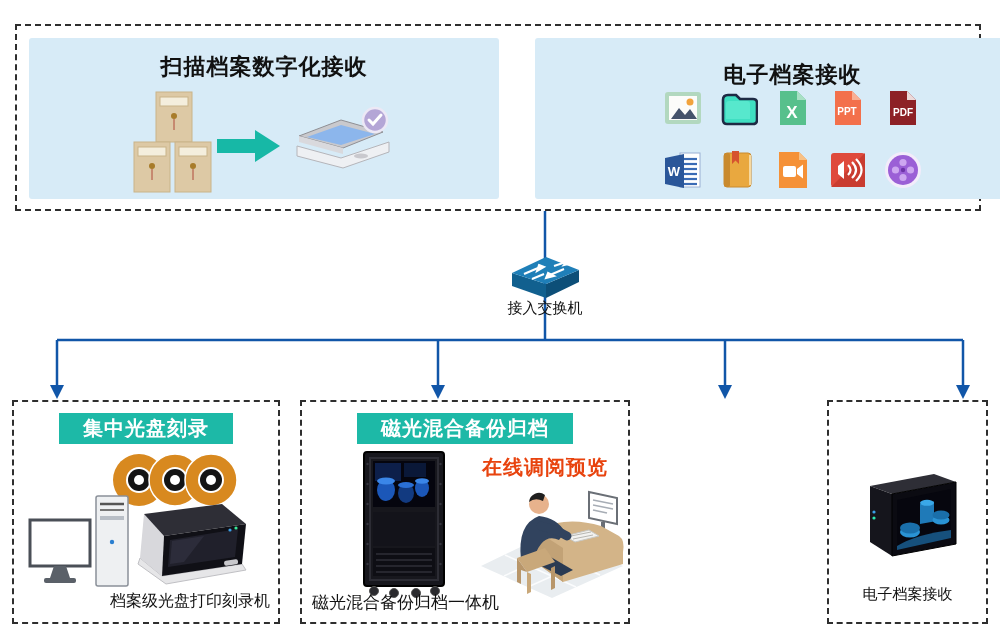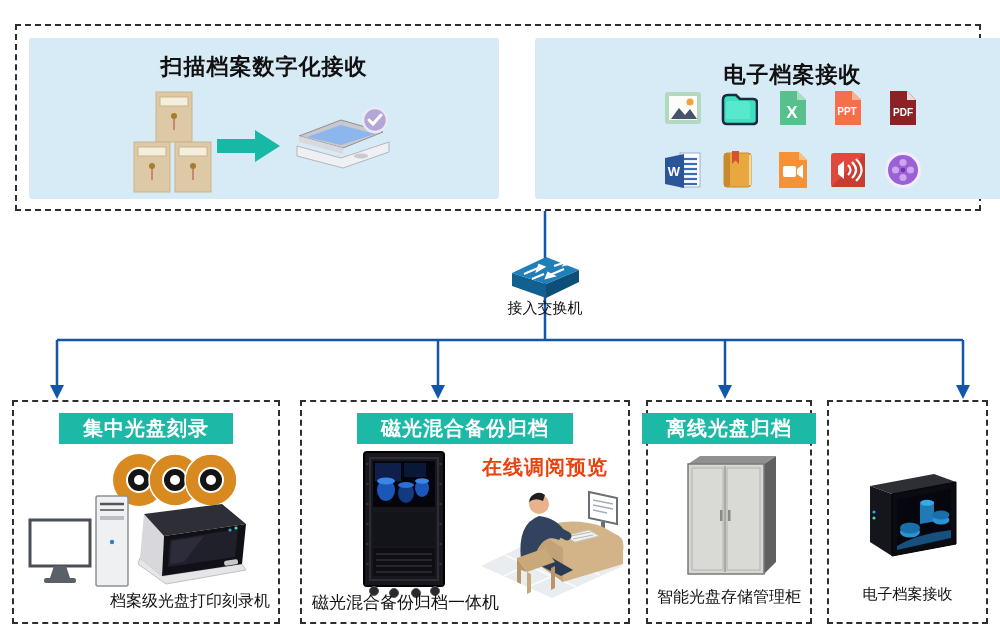--- a/index.html
+++ b/index.html
@@ -334,36 +334,20 @@
       <path d="M56,84 L84,98 L96,92 L72,78" fill="#2a3a52"></path>
       <polygon points="40,80 68,70 78,84 50,94" fill="#c9a87a"></polygon>
       <polygon points="40,80 40,104 44,106 44,92 50,94" fill="#b8966a"></polygon>
       <polygon points="74,90 74,112 78,110 78,88" fill="#b8966a"></polygon>
       <polygon points="50,94 50,116 54,114 54,96" fill="#c9a87a"></polygon>
     </svg>
 
     <div class="caption cap2">磁光混合备份归档一体机</div>
   </div>
 
-  <div class="dashed station st3">
-    <div class="banner">离线光盘归档</div>
-
-    <svg class="abs" style="left:36px;top:50px;" width="96" height="126" viewBox="0 0 96 126">
-      <polygon points="4,12 16,4 92,4 80,12" fill="#909090"></polygon>
-      <polygon points="80,12 92,4 92,110 80,122" fill="#606060"></polygon>
-      <rect x="4" y="12" width="76" height="110" fill="#d6d6d2" stroke="#7a7a7a" stroke-width="1.5"></rect>
-      <rect x="8" y="16" width="31" height="102" fill="#d9d9d5" stroke="#b2b2ae" stroke-width="1"></rect>
-      <rect x="43" y="16" width="33" height="102" fill="#d9d9d5" stroke="#b2b2ae" stroke-width="1"></rect>
-      <line x1="41" y1="14" x2="41" y2="120" stroke="#9a9a96" stroke-width="1.5"></line>
-      <rect x="36" y="58" width="2.5" height="11" fill="#8a8a86"></rect>
-      <rect x="44" y="58" width="2.5" height="11" fill="#8a8a86"></rect>
-    </svg>
-
-    <div class="caption cap3">智能光盘存储管理柜</div>
-  </div>
 
   <div class="dashed station st4">
 
     <svg class="abs" style="left:33px;top:66px;" width="96" height="96" viewBox="0 0 96 96">
       <polygon points="8,18 72,6 94,14 30,26" fill="#2e2e36"></polygon>
       <polygon points="8,18 30,26 30,88 8,74" fill="#15151c"></polygon>
       <polygon points="30,26 94,14 94,76 30,88" fill="#0b0b12" stroke="#000" stroke-width="1"></polygon>
       <polygon points="35,32 89,21 89,70 35,82" fill="#06060e"></polygon>
       <ellipse cx="48" cy="64" rx="10" ry="5.5" fill="#2a93d4"></ellipse>
       <ellipse cx="48" cy="60" rx="10" ry="5.5" fill="#1a6faa"></ellipse>

